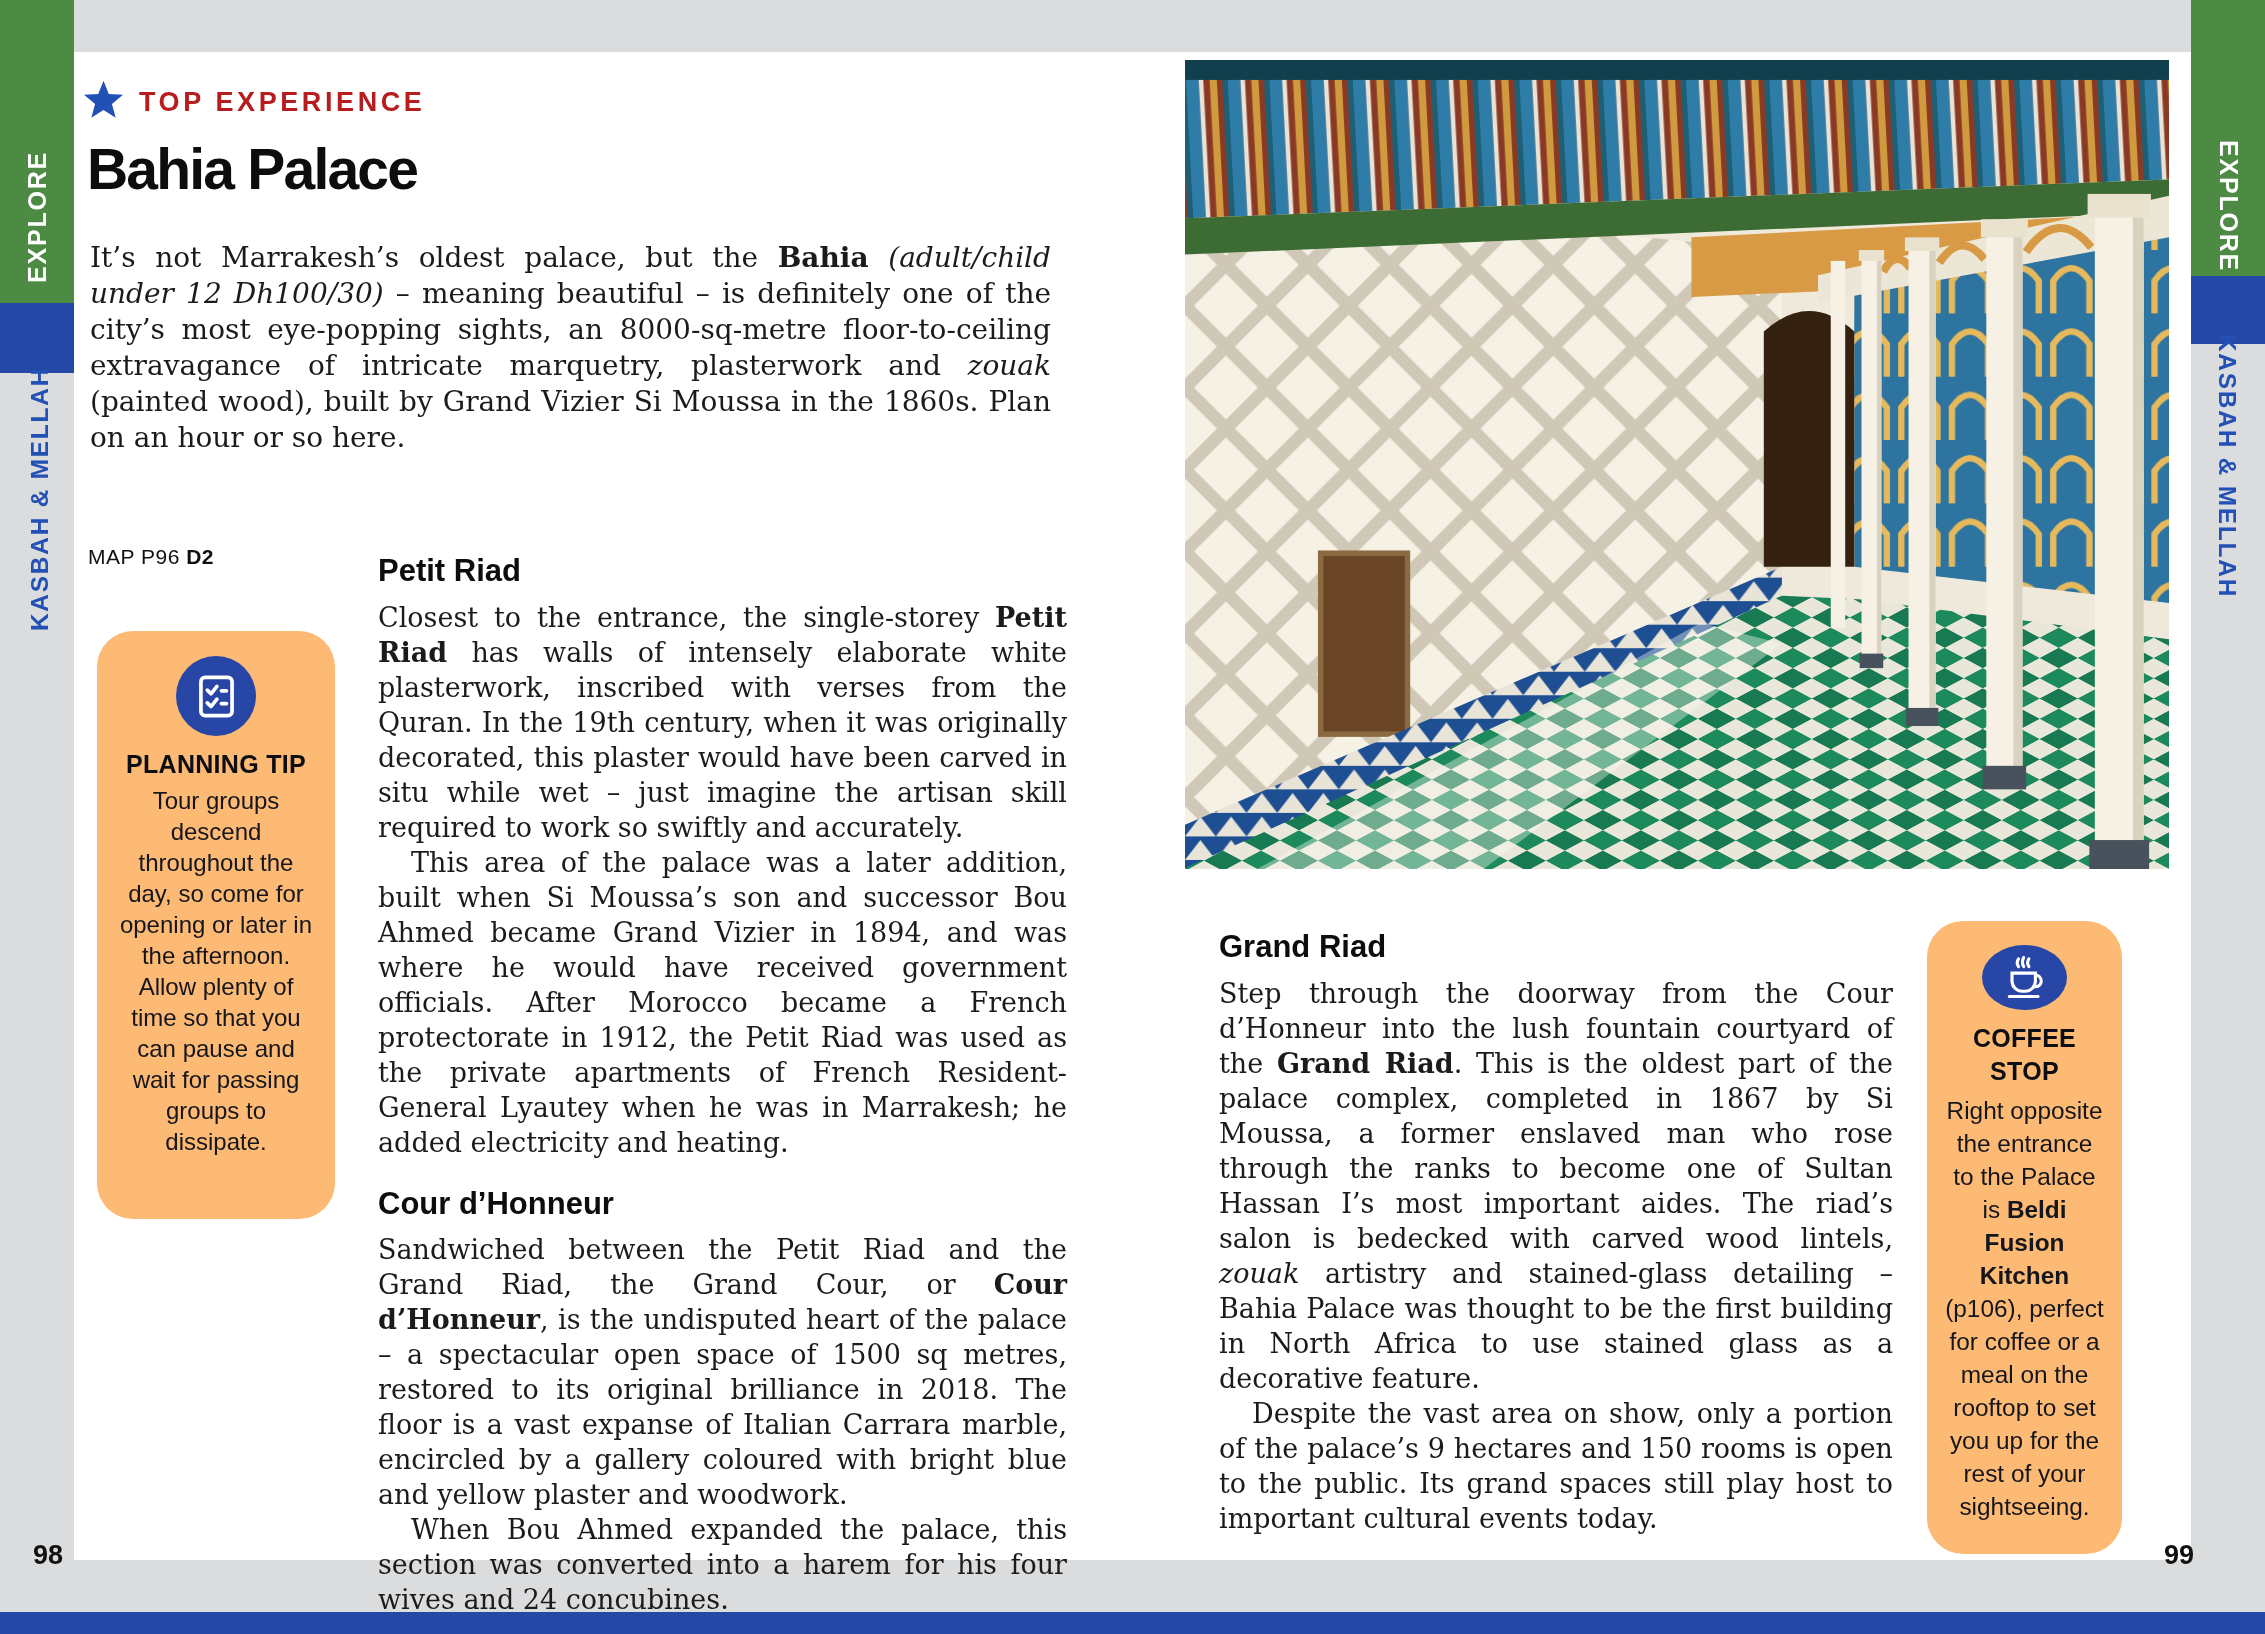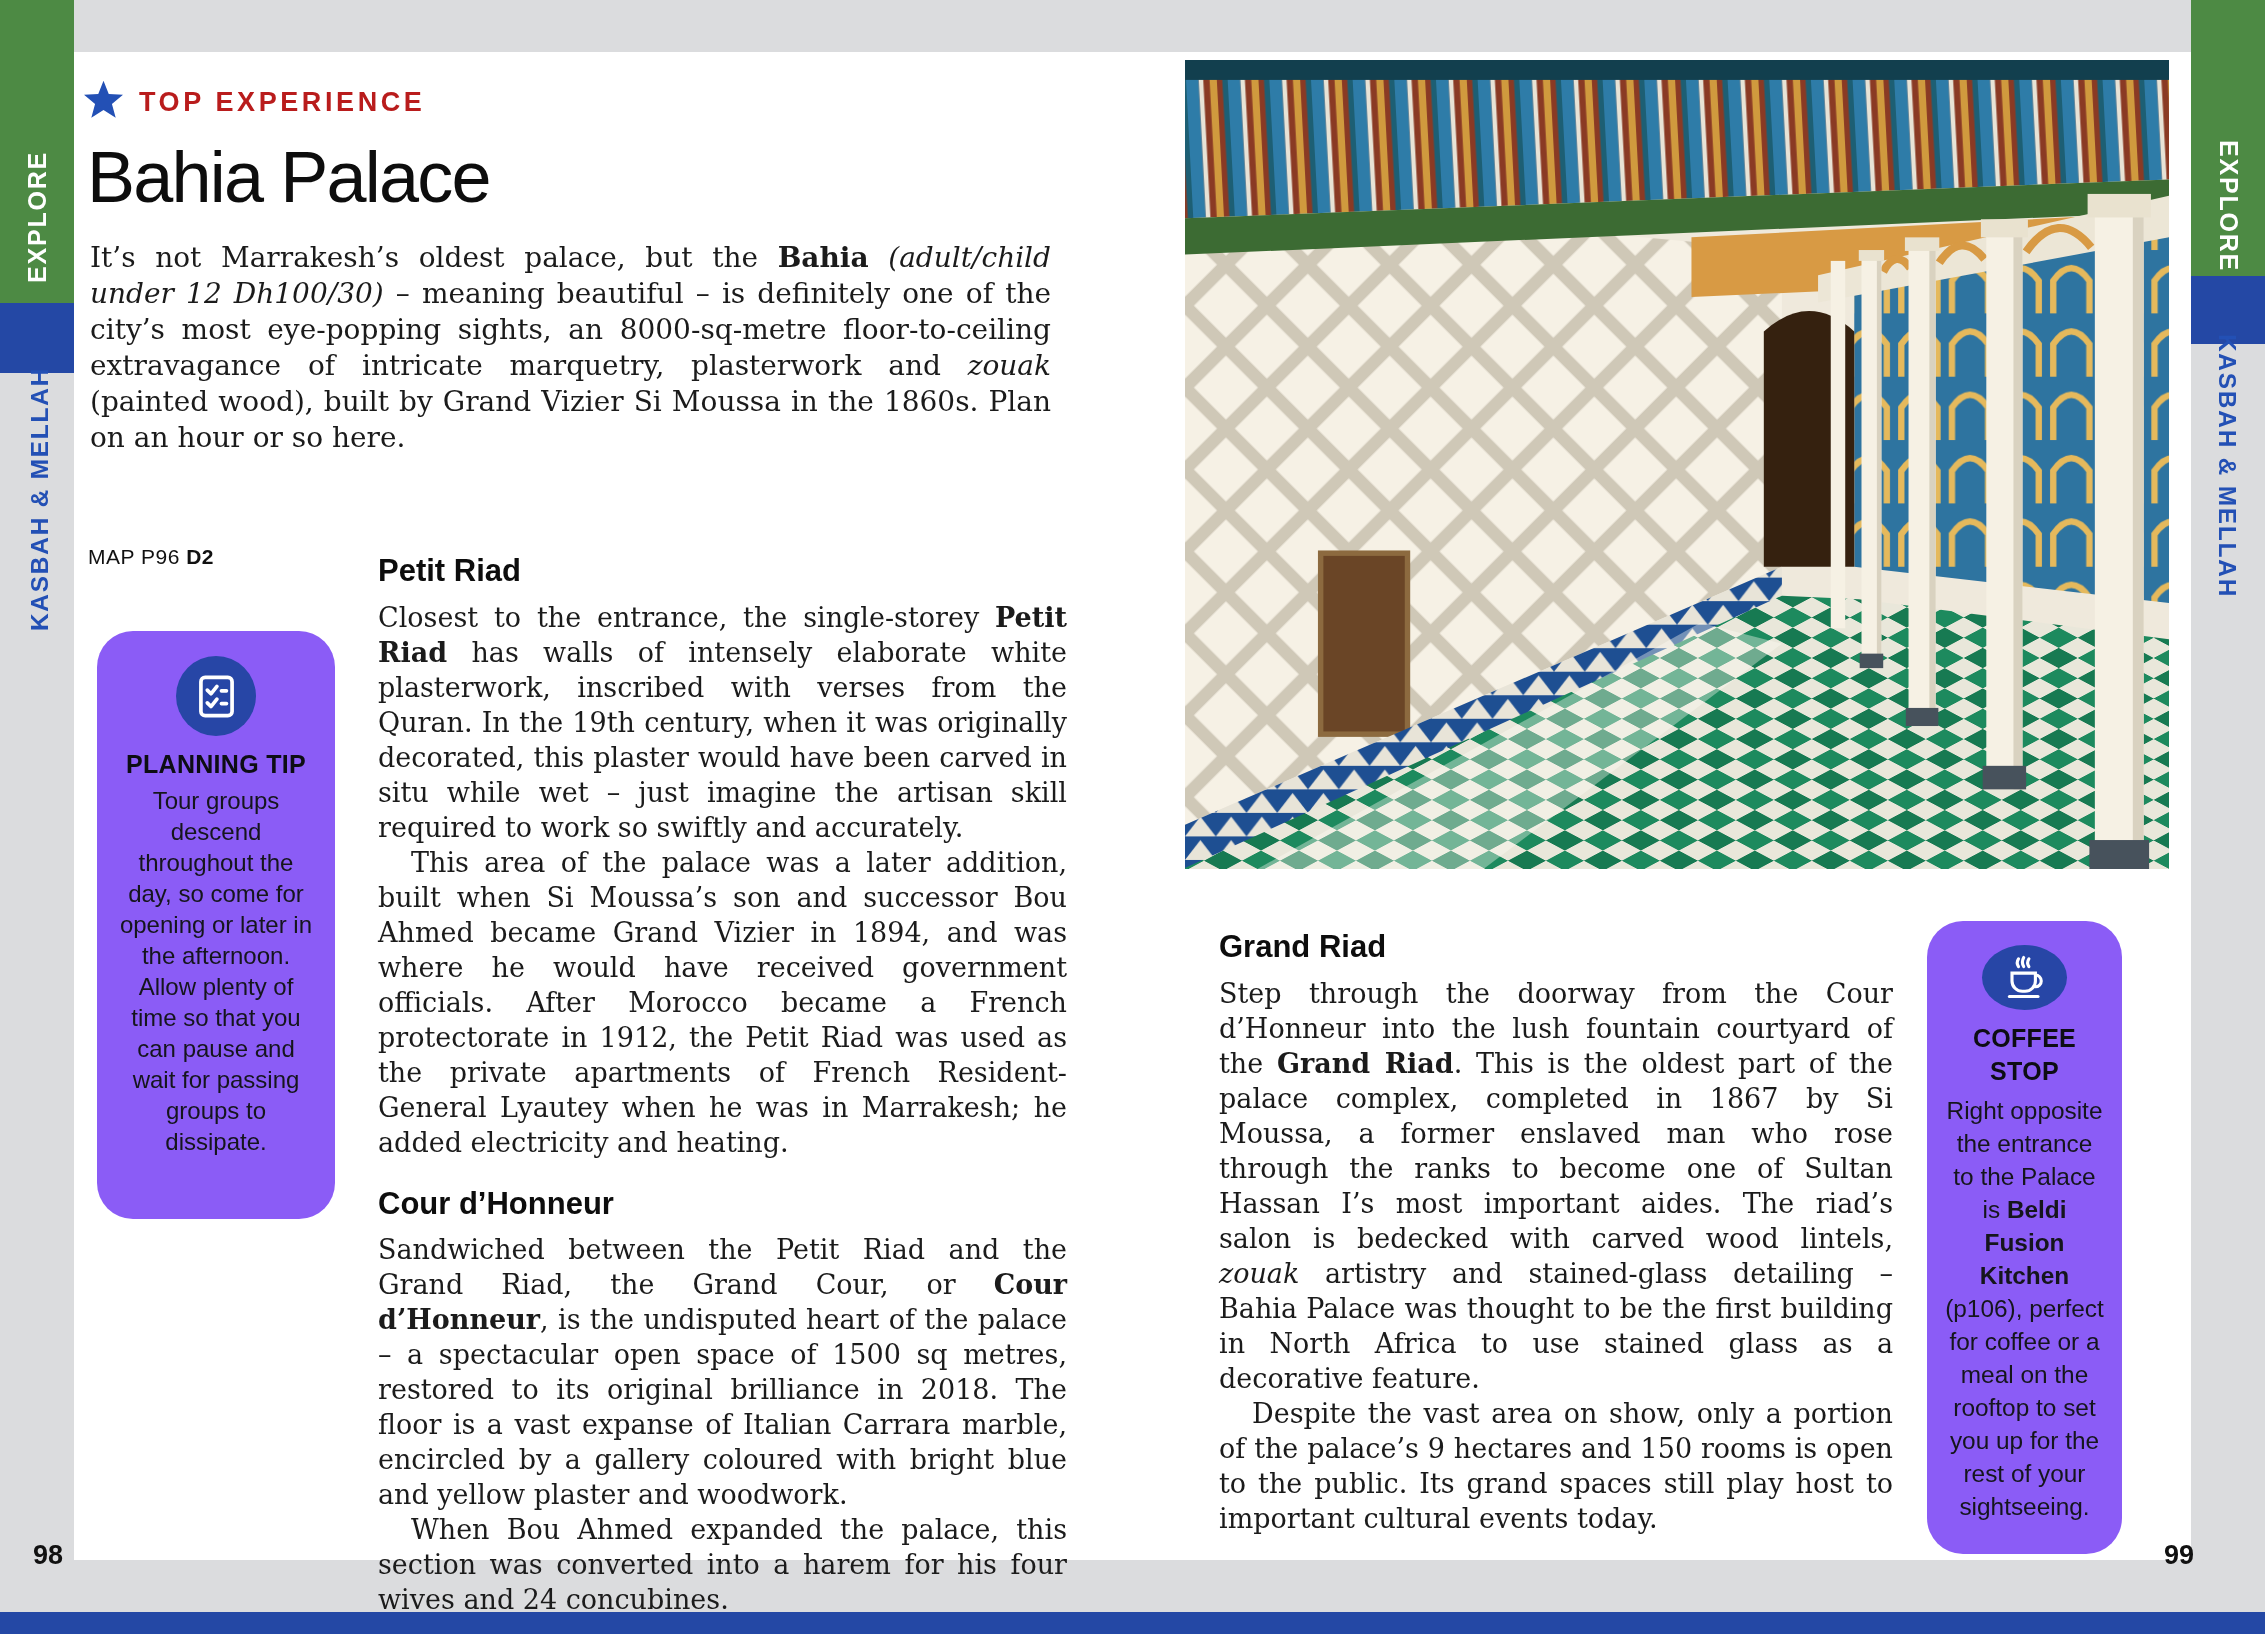--- a/index.html
+++ b/index.html
@@ -14,41 +14,41 @@
   .vtext{position:absolute;white-space:nowrap;font-weight:700;letter-spacing:1.8px;}
   .vleft{transform:translate(-50%,-50%) rotate(-90deg);}
   .vright{transform:translate(-50%,-50%) rotate(90deg);}
   .explore{color:#ffffff;font-size:25px;}
   .kasbah{color:#2350b5;font-size:24.4px;}
 
   
   .star{position:absolute;left:81px;top:78px;width:45px;height:45px;}
   .eyebrow{position:absolute;left:139px;top:87px;font-size:27px;font-weight:700;
            letter-spacing:3.6px;color:#b91c1c;}
-  .title{position:absolute;left:87px;top:136px;font-size:72px;font-weight:400;
+  .title{position:absolute;left:87px;top:136px;font-size:57px;font-weight:700;
          letter-spacing:-1.8px;color:#0d0d0d;}
 
   
   .serif{font-family:"DejaVu Serif",serif;color:#1b1b1b;}
   .intro{position:absolute;left:90px;top:240px;width:961px;font-size:28px;
          line-height:36px;text-align:justify;}
   .bodycol{position:absolute;font-size:27px;line-height:35px;text-align:justify;}
   .bodycol h3, .grandcol h3{font-family:"Liberation Sans",sans-serif;font-size:31px;
          font-weight:700;color:#0d0d0d;margin:0 0 11px 0;line-height:1.12;}
   .bodycol h3.later{margin-top:27px;}
   .body-para{margin:0;}
   .body-para.indent{text-indent:33px;}
   .b{font-weight:700;}
   .i{font-style:italic;}
 
   .mapref{position:absolute;left:88px;top:545px;font-size:21px;color:#111;letter-spacing:0.5px;}
   .mapref .b{font-weight:700;}
 
   
-  .tipbox{position:absolute;background:#8b5cf6;border-radius:36px;text-align:center;
+  .tipbox{position:absolute;background:#fdba74;border-radius:36px;text-align:center;
           font-size:24px;line-height:31px;color:#15151c;}
   .tipbox .tiphead{font-weight:700;font-size:25px;margin:12.7px 0 5.4px 0;letter-spacing:0.3px;color:#0d0d14;}
   .iconwrap{display:flex;align-items:center;justify-content:center;margin:0 auto;}
   .circle-icon{background:#2746a6;border-radius:50%;display:flex;align-items:center;justify-content:center;}
   .ellipse-icon{background:#2746a6;border-radius:50%;display:flex;align-items:center;justify-content:center;}
 
   
   .photo{position:absolute;left:1185px;top:60px;width:984px;height:809px;overflow:hidden;}
   .photo svg{display:block;width:100%;height:100%;}
   .credit{position:absolute;left:1185px;top:876px;width:936px;text-align:right;

